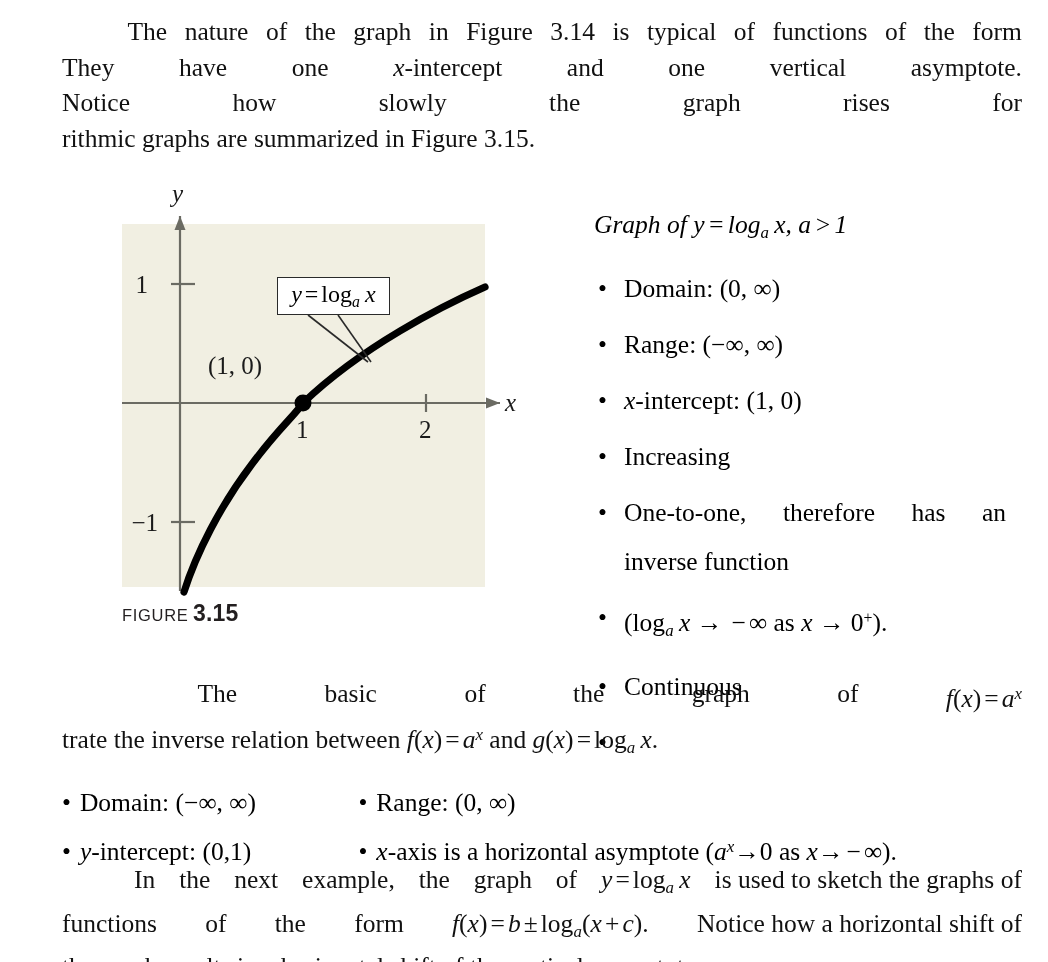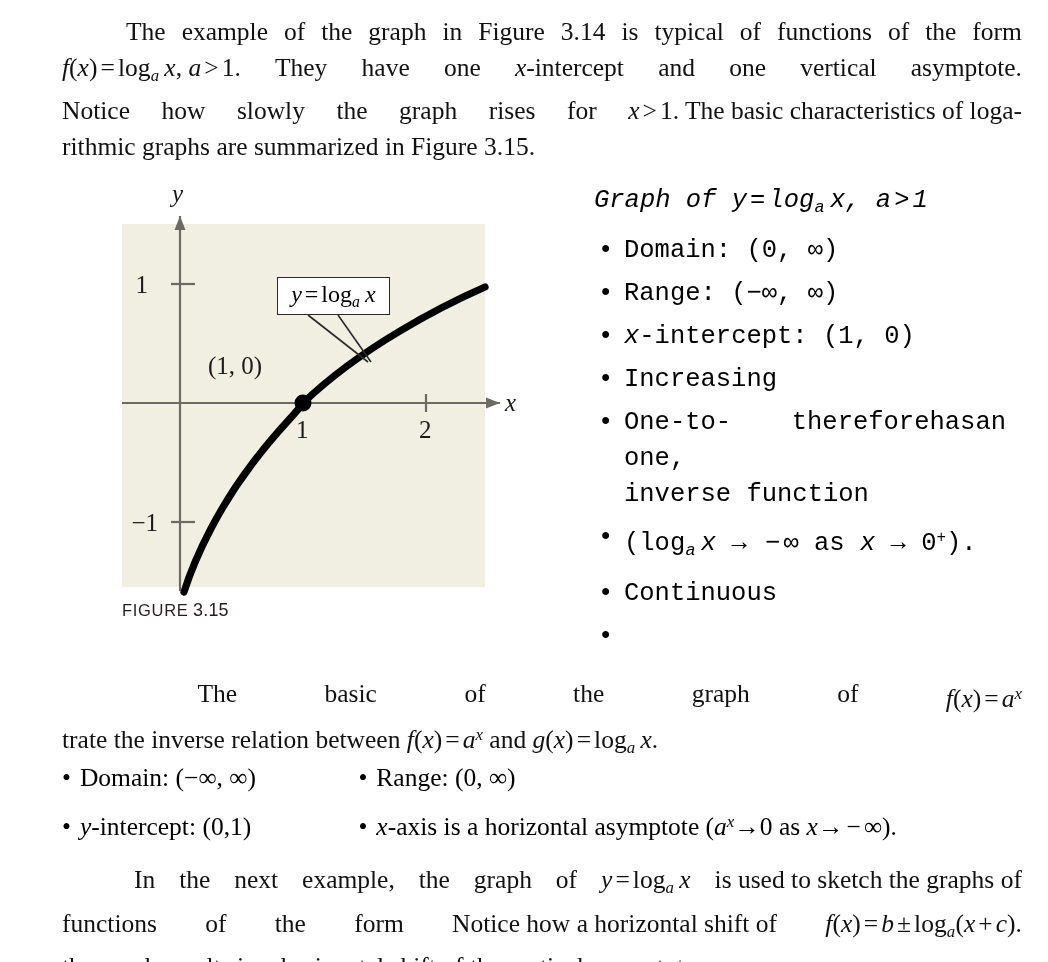--- a/index.html
+++ b/index.html
@@ -115,33 +115,33 @@
     top: 600px;
     font-family: "Liberation Sans", "DejaVu Sans", sans-serif;
     color: #231f20;
     white-space: nowrap;
   }
   #figure-caption .cap-word {
     font-size: 16.5px;
     letter-spacing: 0.7px;
   }
   #figure-caption .cap-num {
-    font-size: 18px;
+    font-size: 23px;
     letter-spacing: 0.2px;
+    font-weight: bold;
   }
 
   
   #summary-block {
     position: absolute;
     left: 594px;
-    top: 183px;
+    top: 200px;
     width: 412px;
     font-size: 25.5px;
-    line-height: 36px;
-    font-family: Liberation Mono, monospace;
+    line-height: 49px;
   }
   #summary-title {
     font-style: italic;
     margin-bottom: 4px;
     white-space: nowrap;
   }
   .bullet-row {
     position: relative;
     padding-left: 30px;
     margin-top: 7px;
@@ -154,76 +154,74 @@
   .bullet-row .line { display: block; }
   .bullet-row .line.justline {
     display: flex;
     justify-content: space-between;
   }
 
   
   #inverse-bullets {
     position: absolute;
     left: 62px;
-    top: 756px;
+    top: 781px;
     width: 960px;
     font-size: 25.5px;
     line-height: 44px;
   }
   .ib-row { display: block; white-space: nowrap; }
   .ib-item { display: inline-block; }
   .ib-dot { padding-right: 9px; }
   #ib-col-a1 { width: 290px; }
   #ib-col-a2 { width: 290px; }
 </style>
 </head>
 <body>
 
 <div class="page">
 
   <div class="para" id="para-1" style="left:62px; top:14px; width:960px;">
     <span class="ln just">
       <span class="indent"></span>
         <span>The</span>
-      <span>example</span>
+      <span>nature</span>
       <span>of</span>
       <span>the</span>
       <span>graph</span>
       <span>in</span>
       <span>Figure</span>
       <span>3.14</span>
       <span>is</span>
       <span>typical</span>
       <span>of</span>
       <span>functions</span>
       <span>of</span>
       <span>the</span>
       <span>form</span>
     </span>
     <span class="ln just">
-      <span><i>f</i>(<i>x</i>)<span class="op">=</span>log<span class="sub">a</span> <i>x</i>,&nbsp;<i>a</i><span class="op">&gt;</span>1.</span>
 
       <span>They</span>
       <span>have</span>
       <span>one</span>
       <span><i>x</i>-intercept</span>
       <span>and</span>
       <span>one</span>
       <span>vertical</span>
       <span>asymptote.</span>
     </span>
     <span class="ln just">
       <span>Notice</span>
       <span>how</span>
       <span>slowly</span>
       <span>the</span>
       <span>graph</span>
       <span>rises</span>
       <span>for</span>
-      <span><i>x</i><span class="op">&gt;</span><span>1. The basic characteristics of loga-</span></span>
     </span>
     <span class="ln">rithmic graphs are summarized in Figure 3.15.</span>
   </div>
 
   <div id="figure-panel"></div>
 
   <svg id="figure-svg" viewBox="0 0 450 430">
 
     <g>
       <line x1="22" y1="227" x2="400" y2="227" stroke="#6b6b63" stroke-width="2.2"></line>
@@ -377,19 +375,19 @@
       <span>graph</span>
       <span>of</span>
       <span><i>y</i><span class="op">=</span>log<span class="sub">a</span> <i>x</i></span>
       <span>is used to sketch the graphs of</span>
     </span>
     <span class="ln just">
       <span>functions</span>
       <span>of</span>
       <span>the</span>
       <span>form</span>
+      <span><i>f</i>(<i>x</i>)<span class="op">=</span><i>b</i><span class="op">±</span>log<span class="sub">a</span>(<i>x</i><span class="op">+</span><i>c</i>).</span>
       <span>Notice how a horizontal shift of</span>
-      <span><i>f</i>(<i>x</i>)<span class="op">=</span><i>b</i><span class="op">±</span>log<span class="sub">a</span>(<i>x</i><span class="op">+</span><i>c</i>).</span>
     </span>
     <span class="ln">the graph results in a horizontal shift of the vertical asymptote.</span>
   </div>
 
 </div>
 
 </body></html>

